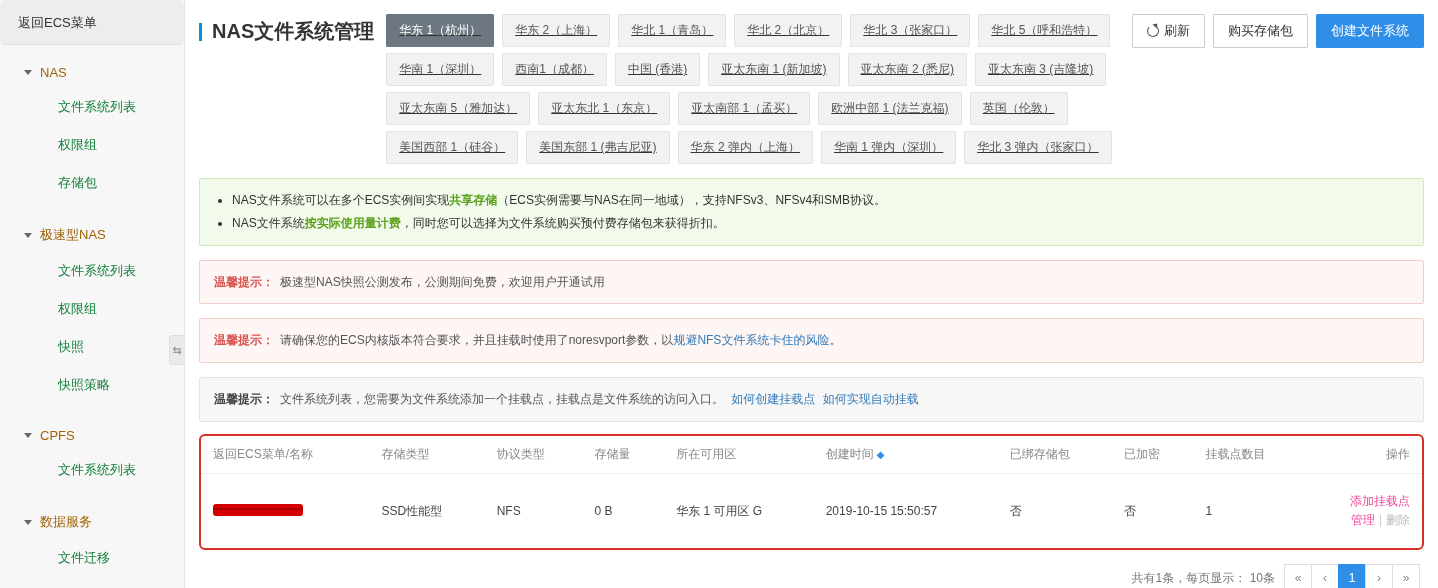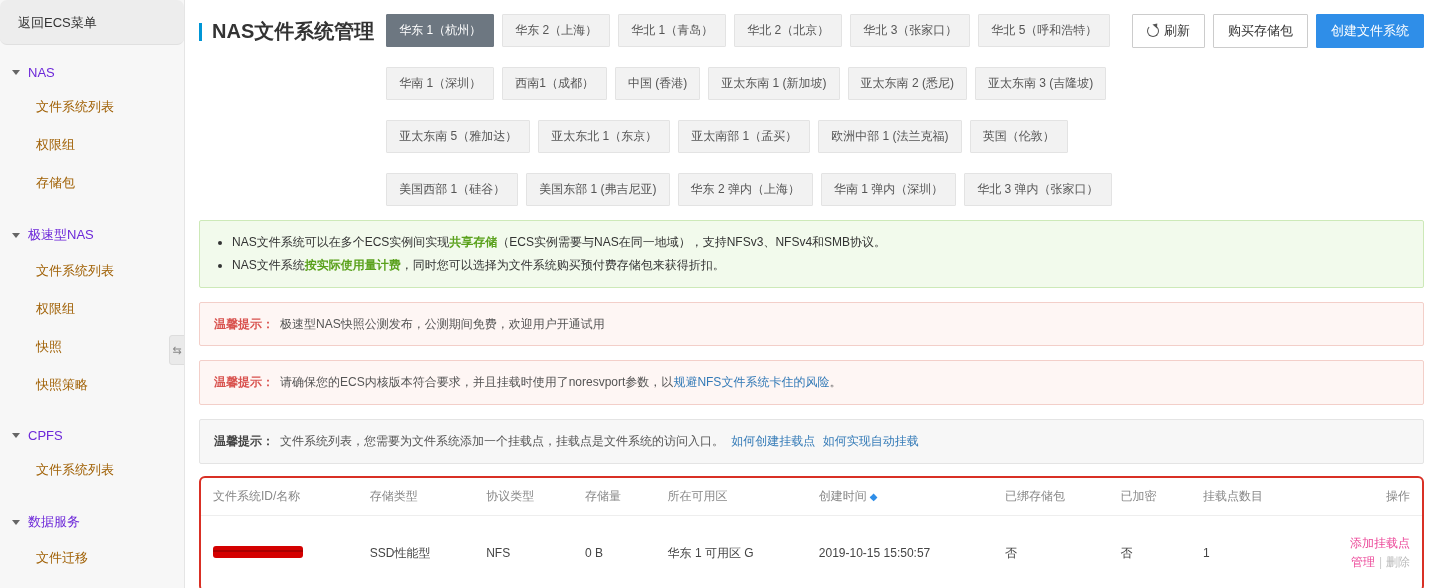--- a/index.html
+++ b/index.html
@@ -1,30 +1,30 @@
 <!DOCTYPE html>
 <html><head>
 <meta charset="utf-8">
 <style>
 * { box-sizing: border-box; margin: 0; padding: 0; }
 body { font-family: "Microsoft YaHei", "PingFang SC", "Helvetica Neue", Arial, sans-serif; font-size: 13px; color: #333; background: #fff; }
 .layout { display: flex; height: 588px; }
 .sidebar { width: 185px; background: #f7f7f7; border-right: 1px solid #e5e5e5; overflow-y: auto; position: relative; }
 .sidebar-back { height: 45px; line-height: 45px; padding-left: 18px; background: #ededed; font-size: 13px; color: #333; border-bottom: 1px solid #e0e0e0; cursor: pointer; border-radius: 7px; }
 .sidebar-group { padding: 12px 0 4px 0; }
-.sidebar-group-title { display: flex; align-items: center; padding: 8px 12px; font-size: 13px; color: #6d28d9; cursor: pointer; }
+.sidebar-group-title { display: flex; align-items: center; padding: 8px 24px; font-size: 13px; color: #a16207; cursor: pointer; }
 .caret { display: inline-block; width: 0; height: 0; border-left: 4px solid transparent; border-right: 4px solid transparent; border-top: 5px solid #666; margin-right: 8px; }
-.sidebar-item { padding: 10px 16px 10px 36px; font-size: 13px; color: #a16207; cursor: pointer; }
+.sidebar-item { padding: 10px 16px 10px 36px; font-size: 13px; color: #15803d; cursor: pointer; margin-left: 22px; }
 .collapse-handle { position: absolute; right: -1px; top: 335px; width: 16px; height: 30px; background: #eaeaea; border: 1px solid #ddd; border-radius: 3px 0 0 3px; cursor: pointer; display: flex; align-items: center; justify-content: center; color: #888; font-size: 11px; }
 .main { flex: 1; padding: 12px 14px 0 14px; overflow-y: auto; }
 .top-row { display: flex; align-items: flex-start; gap: 12px; }
 .title-block { display: flex; align-items: center; gap: 10px; padding-top: 6px; white-space: nowrap; }
 .title-bar { width: 3px; height: 18px; background: #0096d6; }
 .page-title { font-size: 20px; font-weight: 600; color: #333; }
-.regions { display: flex; flex-wrap: wrap; gap: 20px 8px; flex: 1; padding-top: 2px; }
+.regions { display: flex; flex-wrap: wrap; gap: 6px 8px; flex: 1; padding-top: 2px; text-decoration: underline; }
 .region { padding: 7px 12px; background: #f2f2f2; border: 1px solid #e3e3e3; color: #555; font-size: 12px; border-radius: 1px; cursor: pointer; white-space: nowrap; }
 .region.active { background: #6d7781; color: #fff; border-color: #6d7781; }
 .top-actions { display: flex; gap: 8px; padding-top: 2px; white-space: nowrap; }
 .btn { padding: 7px 14px; border: 1px solid #ccc; background: #fff; font-size: 13px; color: #333; border-radius: 1px; cursor: pointer; display: inline-flex; align-items: center; gap: 5px; }
 .btn-primary { background: #2f8ee8; border-color: #2f8ee8; color: #fff; }
 .refresh-icon { display: inline-block; width: 12px; height: 12px; border: 1.5px solid #555; border-top-color: transparent; border-radius: 50%; position: relative; }
 .refresh-icon::after { content: ""; position: absolute; top: -3px; right: -1px; border-left: 3px solid transparent; border-right: 3px solid transparent; border-bottom: 4px solid #555; transform: rotate(40deg); }
 .notice { margin-top: 14px; padding: 10px 14px; border: 1px solid; border-radius: 2px; font-size: 12px; line-height: 1.9; }
 .notice-green { background: #f2faec; border-color: #cde9b8; color: #333; }
 .notice-green ul { list-style: disc; padding-left: 18px; }
@@ -157,21 +157,21 @@
     <div class="notice notice-info">
       <span class="label">温馨提示：</span><span>文件系统列表，您需要为文件系统添加一个挂载点，挂载点是文件系统的访问入口。</span>
       <a href="#">如何创建挂载点</a>
       <a href="#">如何实现自动挂载</a>
     </div>
 
     <div class="table-wrap">
       <table>
         <thead>
           <tr>
-            <th>文件系统ID/名称</th>
+            <th>返回ECS菜单/名称</th>
             <th>存储类型</th>
             <th>协议类型</th>
             <th>存储量</th>
             <th>所在可用区</th>
             <th><span>创建时间</span><span class="sort-icon">◆</span></th>
             <th>已绑存储包</th>
             <th>已加密</th>
             <th>挂载点数目</th>
             <th class="right">操作</th>
           </tr>

